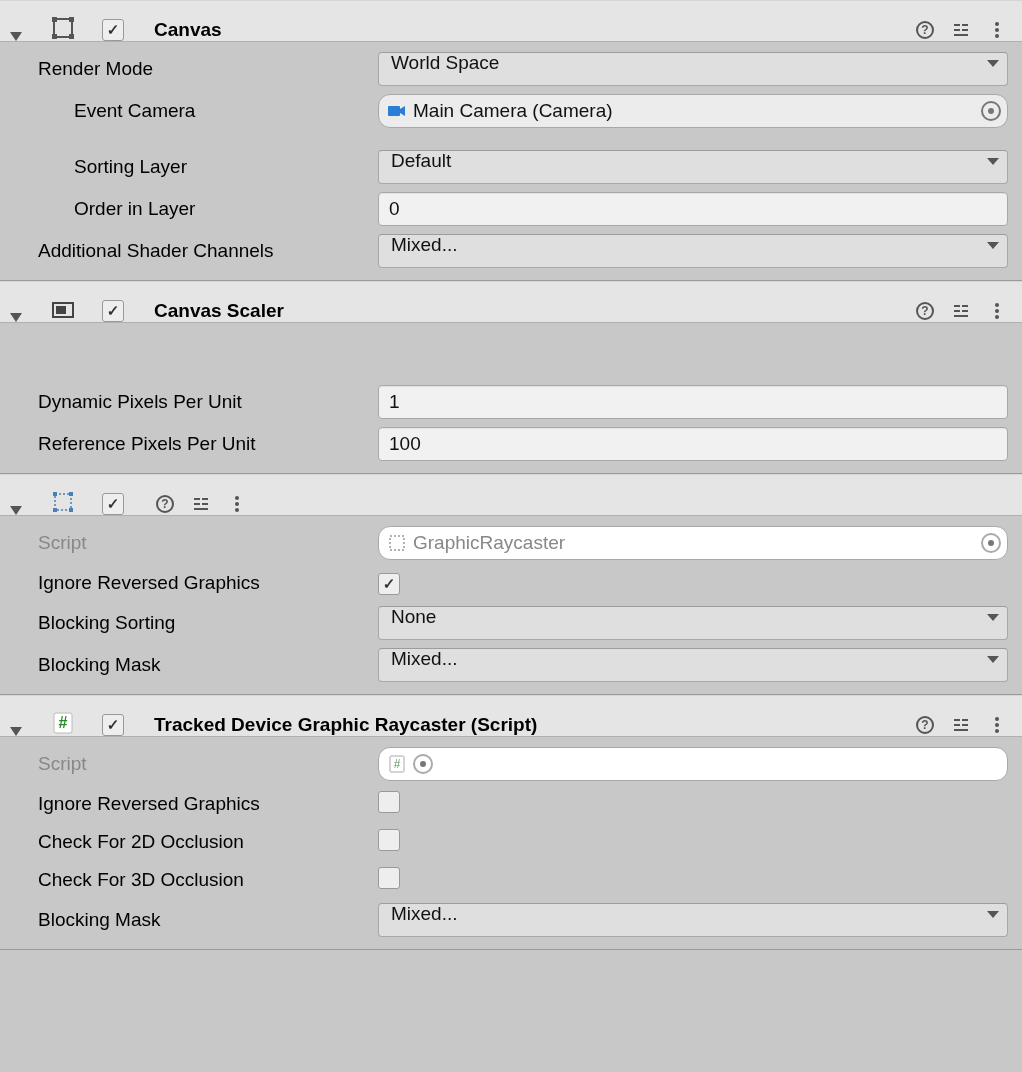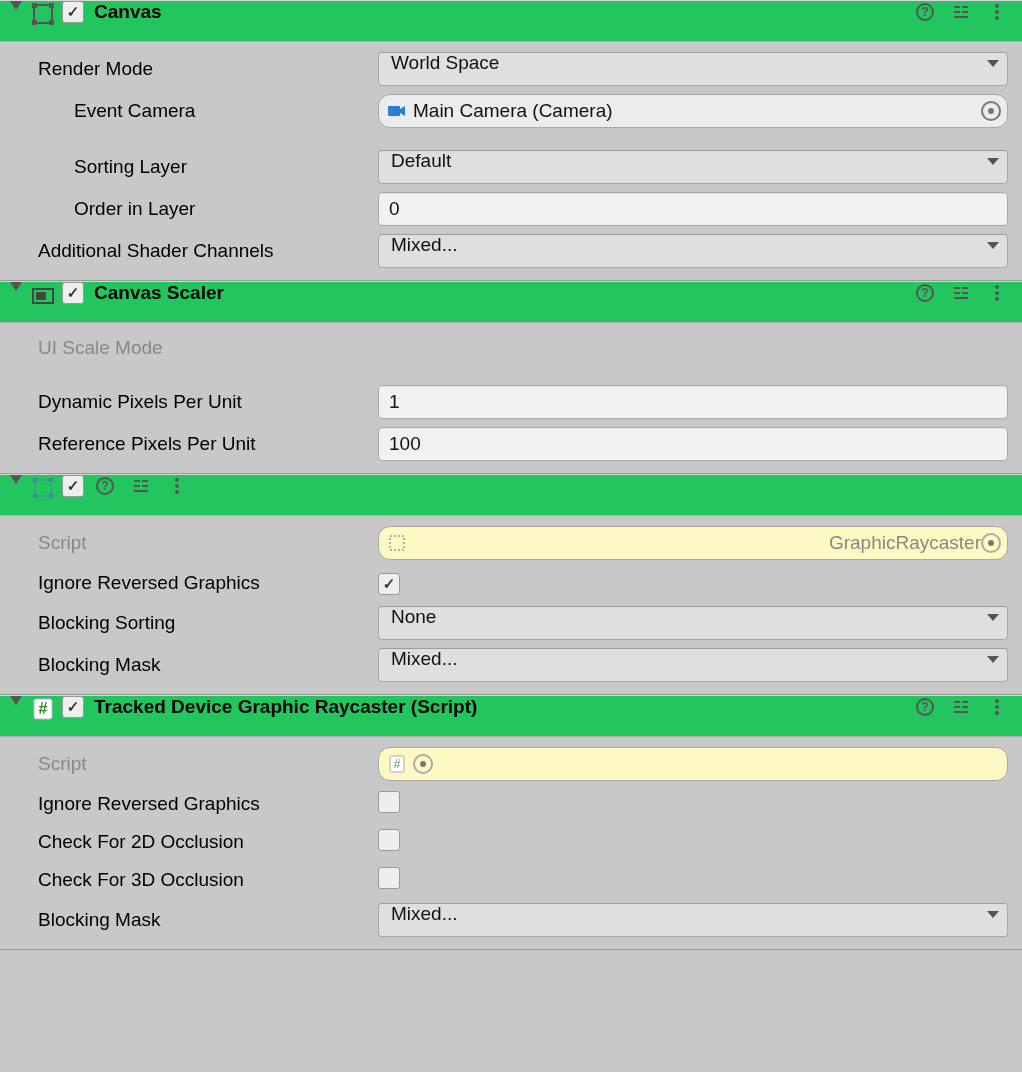--- a/index.html
+++ b/index.html
@@ -6,26 +6,27 @@
   body {
     font-family: -apple-system, "Segoe UI", Arial, sans-serif;
     font-size: 19px;
     background: #c8c8c8;
     color: #000;
     width: 1022px;
   }
   .component { border-bottom: 1px solid #9a9a9a; }
   .comp-header {
     display: flex;
-    align-items: flex-start;
-    background: #22c55e;
+    align-items: flex-end;
+    background: #e5e5e5;
     height: 42px;
     padding: 0 6px 0 10px;
     border-top: 1px solid #d6d6d6;
     border-bottom: 1px solid #b0b0b0;
+    gap: 20px;
   }
   .foldout {
     width: 0; height: 0;
     border-left: 6px solid transparent;
     border-right: 6px solid transparent;
     border-top: 9px solid #555;
     margin-right: 8px;
   }
   .comp-icon { width: 26px; height: 26px; margin-right: 6px; display: inline-flex; align-items: center; justify-content: center; }
   .checkbox {
@@ -73,21 +74,21 @@
   }
   .dropdown.disabled .dd-caret { border-top-color: #999; }
   .objfield {
     display: flex; align-items: center;
     background: #ececec;
     border: 1px solid #a8a8a8;
     border-radius: 12px;
     height: 34px;
     padding: 0 6px 0 8px;
   }
-  .objfield.disabled { background: #fef9c3; text-align: right; }
+  .objfield.disabled { background: #ffffff; }
   .obj-icon { width: 20px; height: 20px; margin-right: 6px; display: inline-flex; align-items: center; justify-content: center; }
   .obj-text { flex: 1; color: #111; }
   .objfield.disabled .obj-text { color: #888; }
   .obj-target {
     width: 20px; height: 20px; border: 2px solid #777; border-radius: 50%;
     position: relative; display: inline-block;
   }
   .obj-target::after {
     content: ""; position: absolute; width: 6px; height: 6px; background: #777;
     border-radius: 50%; top: 50%; left: 50%; transform: translate(-50%,-50%);
@@ -231,21 +232,20 @@
           <svg width="6" height="20" viewBox="0 0 6 20">
             <circle cx="3" cy="4" r="2" fill="#555"></circle>
             <circle cx="3" cy="10" r="2" fill="#555"></circle>
             <circle cx="3" cy="16" r="2" fill="#555"></circle>
           </svg>
         </span>
     </div>
   </div>
   <div class="comp-body">
     <div class="row">
-      <div class="row-label disabled">UI Scale Mode</div>
     </div>
     <div class="gap"></div>
     <div class="row">
       <div class="row-label">Dynamic Pixels Per Unit</div>
       <div class="row-control">
         <input class="textfield" value="1" style="">
       </div>
     </div>
     <div class="row">
       <div class="row-label">Reference Pixels Per Unit</div>

